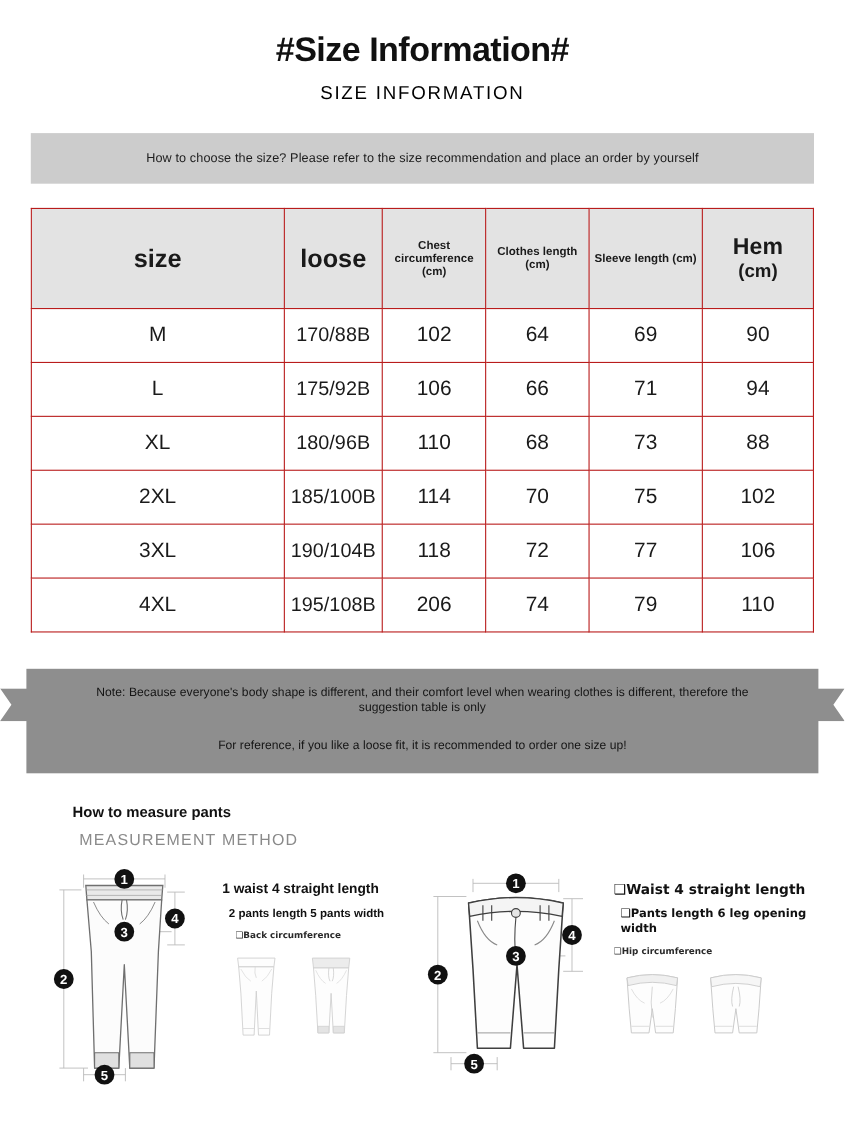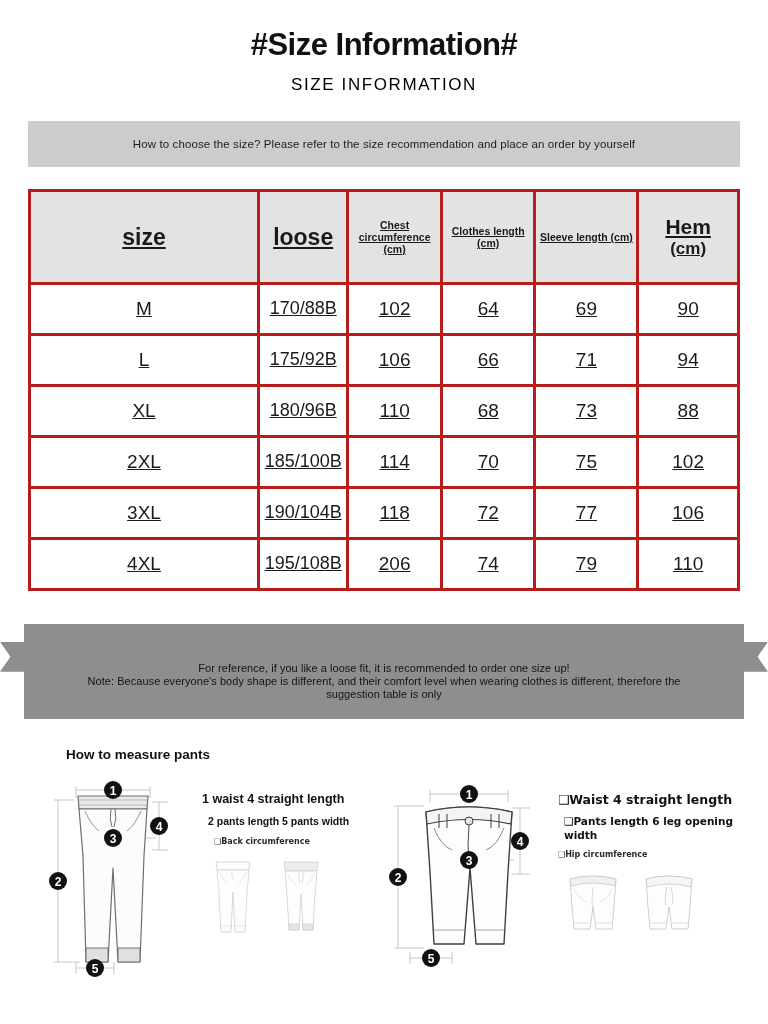--- a/index.html
+++ b/index.html
@@ -58,25 +58,24 @@
   .size-table-wrap {
     margin: 22px 28px 0 28px;
   }
   table.size-table {
     width: 100%;
     border-collapse: collapse;
     table-layout: fixed;
   }
   table.size-table th,
   table.size-table td {
-    border: 3px solid #b91c1c;
+    border: 1px solid #b91c1c;
     text-align: center;
     vertical-align: middle;
     color: #1a1a1a;
-    text-decoration: underline;
   }
   table.size-table thead th {
     background: #e3e3e3;
     height: 86px;
     padding: 2px 1px;
     font-weight: bold;
     line-height: 1.15;
   }
   .th-big {
     font-size: 23px;
@@ -303,26 +302,27 @@
         <td>79</td>
         <td>110</td>
       </tr>
     </tbody>
   </table>
 </div>
 
 <div class="note-ribbon">
   <span class="ribbon-tail left"></span>
   <span class="ribbon-tail right"></span>
+  <div class="note-line">Note: Because everyone's body shape is different, and their comfort level when wearing clothes is different, therefore the suggestion table is only</div>
   <div class="note-line second">For reference, if you like a loose fit, it is recommended to order one size up!</div>
-  <div class="note-line">Note: Because everyone's body shape is different, and their comfort level when wearing clothes is different, therefore the suggestion table is only</div>
 </div>
 
 <div class="measure-section">
   <div class="measure-title">How to measure pants</div>
+  <div class="measure-subtitle">MEASUREMENT METHOD</div>
 
   <div class="diagram-row">
 
     <div class="diagram-half">
       <div class="diagram-figure">
         <svg width="170" height="210" viewBox="0 0 170 210">
 
           <g stroke="#b9b9b9" stroke-width="0.8" fill="none">
             <line x1="48" y1="14" x2="122" y2="14"></line>
             <line x1="48" y1="10" x2="48" y2="22"></line>

